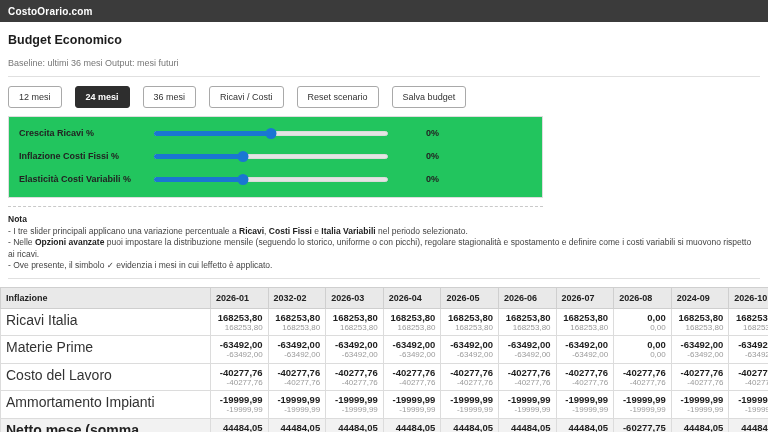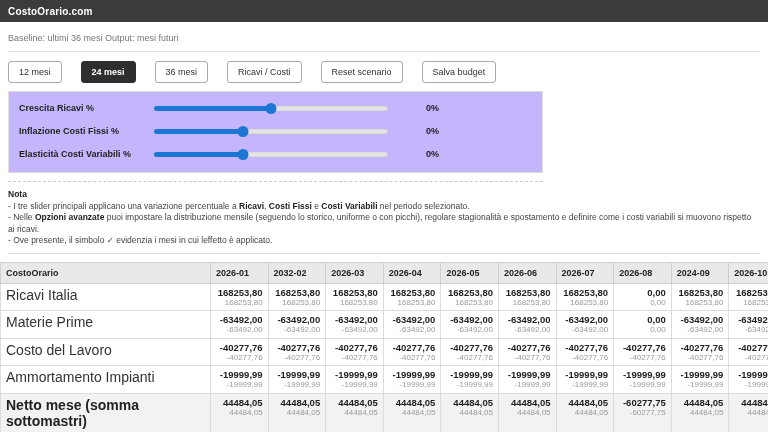--- a/index.html
+++ b/index.html
@@ -10,27 +10,27 @@
   .topbar { height:22px; background:#3b3b3b; color:#fff; display:flex; align-items:center;
             padding:0 8px; font-size:10px; font-weight:bold; letter-spacing:.2px; }
 
   .content { padding:0 8px; }
 
   .page-title { margin-top:11px; font-size:12.5px; font-weight:bold; color:#1c1c1c; }
   .page-subtitle { margin-top:11px; font-size:9px; color:#777; }
   .divider { border-top:1px solid #e0e0e0; margin-top:8px; }
 
   
-  .toolbar { display:flex; gap:19px; margin-top:9px; }
+  .toolbar { display:flex; gap:13px; margin-top:9px; }
   .btn { font-family:inherit; font-size:9px; color:#333; background:#fff;
          border:1px solid #a9a9a9; border-radius:3px; padding:5px 10px; cursor:pointer; }
   .btn.active { background:#2e2e2e; border-color:#2e2e2e; color:#fff; font-weight:bold; }
 
   
-  .slider-panel { width:535px; margin-top:8px; border:1px solid #ddd; background:#c4b5fd;
+  .slider-panel { width:535px; margin-top:8px; border:1px solid #ddd; background:#22c55e;
                   padding:4px 10px 6px 10px; }
   .slider-row { display:flex; align-items:center; height:22px; margin:1px 0; }
   .slider-label { width:135px; font-size:9px; font-weight:bold; color:#222; }
   .slider { position:relative; width:234px; height:11px; cursor:pointer; }
   .slider-track { position:absolute; left:0; right:0; top:3px; height:5px;
                   background:#e4e4e4; border-radius:3px; border:1px solid #dadada; }
   .slider-fill { position:absolute; left:0; top:3px; height:5px; background:#1a76d2; border-radius:3px; }
   .slider-thumb { position:absolute; top:0; width:11px; height:11px; border-radius:50%;
                   background:#1a76d2; transform:translateX(-50%); }
   .slider-value { margin-left:38px; font-size:9px; font-weight:bold; color:#222; }
@@ -59,20 +59,21 @@
   tr.emphasis td.label-cell { font-weight:bold; color:#222; }
 </style>
 </head>
 <body>
 
 <div class="topbar">
   <span>CostoOrario.com</span>
 </div>
 
 <div class="content">
+  <div class="page-title">Budget Economico</div>
   <div class="page-subtitle">Baseline: ultimi 36 mesi Output: mesi futuri</div>
   <div class="divider"></div>
 
   <div class="toolbar" id="toolbar">
       <button class="btn">12 mesi</button>
       <button class="btn active">24 mesi</button>
       <button class="btn">36 mesi</button>
       <button class="btn">Ricavi / Costi</button>
       <button class="btn">Reset scenario</button>
       <button class="btn">Salva budget</button>
@@ -106,21 +107,21 @@
         </div>
         <div class="slider-value">0%</div>
       </div>
     </div>
 
   <div class="dashed-divider"></div>
 
   <div class="note">
     <div class="note-heading">Nota</div>
     <div id="note-lines">
-        <div class="note-line"><span>- I tre slider principali applicano una variazione percentuale a </span><b>Ricavi</b><span>, </span><b>Costi Fissi</b><span> e </span><b>Costi Variabili</b><span> nel periodo selezionato.</span></div>
+        <div class="note-line"><span>- I tre slider principali applicano una variazione percentuale a </span><b>Ricavi</b><span>, </span><b>Costi Fissi</b><span> e </span><b>Italia Variabili</b><span> nel periodo selezionato.</span></div>
         <div class="note-line"><span>- Nelle </span><b>Opzioni avanzate</b><span> puoi impostare la distribuzione mensile (seguendo lo storico, uniforme o con picchi), regolare stagionalità e spostamento e definire come i costi variabili si muovono rispetto ai ricavi.</span></div>
         <div class="note-line"><span>- Ove presente, il simbolo ✓ evidenzia i mesi in cui leffetto è applicato.</span></div>
       </div>
   </div>
 
   <div class="divider2"></div>
 </div>
 
 <div class="table-wrap">
   <table>
@@ -132,21 +133,21 @@
         <col style="width: 57.6px;">
         <col style="width: 57.6px;">
         <col style="width: 57.6px;">
         <col style="width: 57.6px;">
         <col style="width: 57.6px;">
         <col style="width: 57.6px;">
         <col style="width: 57.6px;">
       </colgroup>
     <thead>
         <tr id="table-head-row">
-          <th>CostoOrario</th>
+          <th>Inflazione</th>
           <th>2026-01</th>
           <th>2032-02</th>
           <th>2026-03</th>
           <th>2026-04</th>
           <th>2026-05</th>
           <th>2026-06</th>
           <th>2026-07</th>
           <th>2026-08</th>
           <th>2024-09</th>
           <th>2026-10</th>

